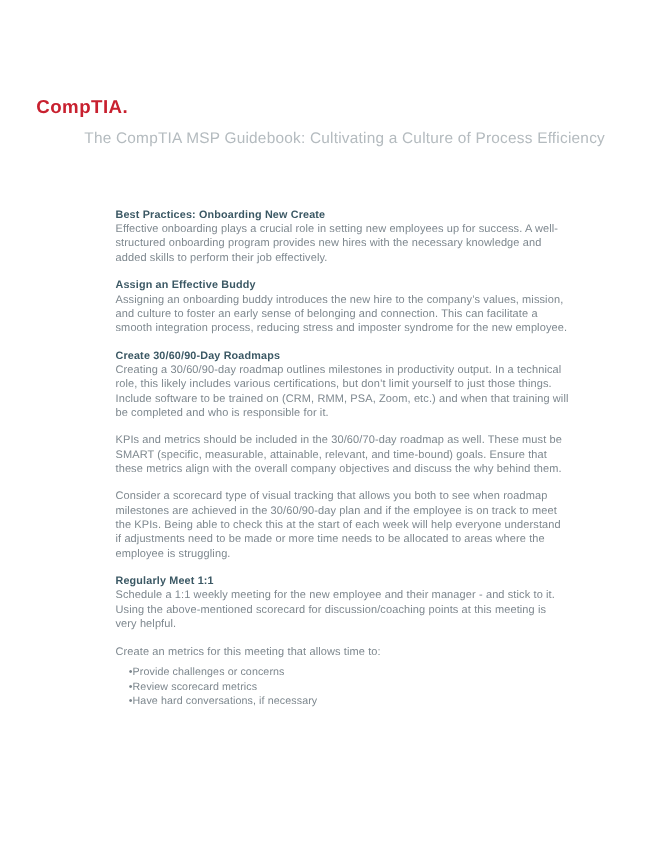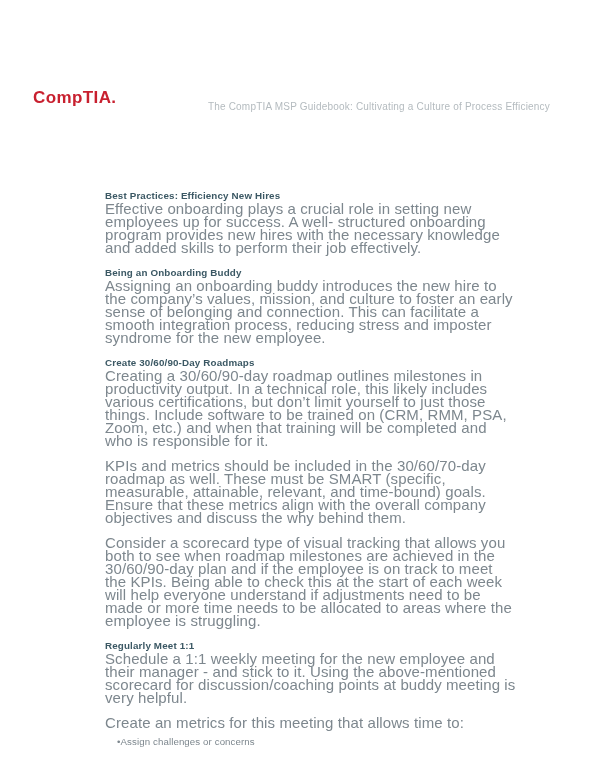--- a/index.html
+++ b/index.html
@@ -22,42 +22,42 @@
     left: 33px;
     top: 40px;
     font-size: 17px;
     font-weight: 800;
     letter-spacing: 0.4px;
     color: #c8202f;
   }
   .doc-title {
     position: absolute;
     right: 34px;
-    top: 53px;
-    font-size: 10px;
+    top: 69px;
+    font-size: 14px;
     letter-spacing: 0.2px;
     color: #b4bbbf;
   }
   
   .content {
     position: absolute;
     left: 105px;
     top: 141px;
     width: 412px;
   }
   .section-heading {
     font-size: 9.8px;
     font-weight: 700;
     letter-spacing: 0.15px;
     color: #3b5864;
     line-height: 13px;
     margin: 0;
   }
   .para {
-    font-size: 15px;
+    font-size: 10px;
     color: #7d878e;
     line-height: 13px;
     letter-spacing: 0.1px;
     margin: 0 0 12px 0;
   }
   .section {
     margin-bottom: 0;
   }
   .bullet-list {
     list-style: none;
@@ -90,42 +90,44 @@
 <body>
 
 <div class="page">
 
   <div class="logo">CompTIA.</div>
   <div class="doc-title">The CompTIA MSP Guidebook: Cultivating a Culture of Process Efficiency</div>
 
   <div class="content">
 
     <div class="section">
-      <h3 class="section-heading">Best Practices: Efficiency New Hires</h3>
+      <h3 class="section-heading">Best Practices: Onboarding New Create</h3>
       <p class="para">Effective onboarding plays a crucial role in setting new employees up for success. A well- structured onboarding program provides new hires with the necessary knowledge and added skills to perform their job effectively.</p>
     </div>
 
     <div class="section">
-      <h3 class="section-heading">Being an Onboarding Buddy</h3>
+      <h3 class="section-heading">Assign an Effective Buddy</h3>
       <p class="para">Assigning an onboarding buddy introduces the new hire to the company’s values, mission, and culture to foster an early sense of belonging and connection. This can facilitate a smooth integration process, reducing stress and imposter syndrome for the new employee.</p>
     </div>
 
     <div class="section">
       <h3 class="section-heading">Create 30/60/90-Day Roadmaps</h3>
       <p class="para">Creating a 30/60/90-day roadmap outlines milestones in productivity output. In a technical role, this likely includes various certifications, but don’t limit yourself to just those things. Include software to be trained on (CRM, RMM, PSA, Zoom, etc.) and when that training will be completed and who is responsible for it.</p>
       <p class="para">KPIs and metrics should be included in the 30/60/70-day roadmap as well. These must be SMART (specific, measurable, attainable, relevant, and time-bound) goals. Ensure that these metrics align with the overall company objectives and discuss the why behind them.</p>
       <p class="para">Consider a scorecard type of visual tracking that allows you both to see when roadmap milestones are achieved in the 30/60/90-day plan and if the employee is on track to meet the KPIs. Being able to check this at the start of each week will help everyone understand if adjustments need to be made or more time needs to be allocated to areas where the employee is struggling.</p>
     </div>
 
     <div class="section">
       <h3 class="section-heading">Regularly Meet 1:1</h3>
-      <p class="para">Schedule a 1:1 weekly meeting for the new employee and their manager - and stick to it. Using the above-mentioned scorecard for discussion/coaching points at buddy meeting is very helpful.</p>
+      <p class="para">Schedule a 1:1 weekly meeting for the new employee and their manager - and stick to it. Using the above-mentioned scorecard for discussion/coaching points at this meeting is very helpful.</p>
       <p class="para">Create an metrics for this meeting that allows time to:</p>
       <ul class="bullet-list">
-        <li class="tight">Assign challenges or concerns</li>
+        <li class="tight">Provide challenges or concerns</li>
+        <li>Review scorecard metrics</li>
+        <li>Have hard conversations, if necessary</li>
       </ul>
     </div>
 
   </div>
 
   <div class="page-number">42</div>
 
 </div>
 
 </body></html>

